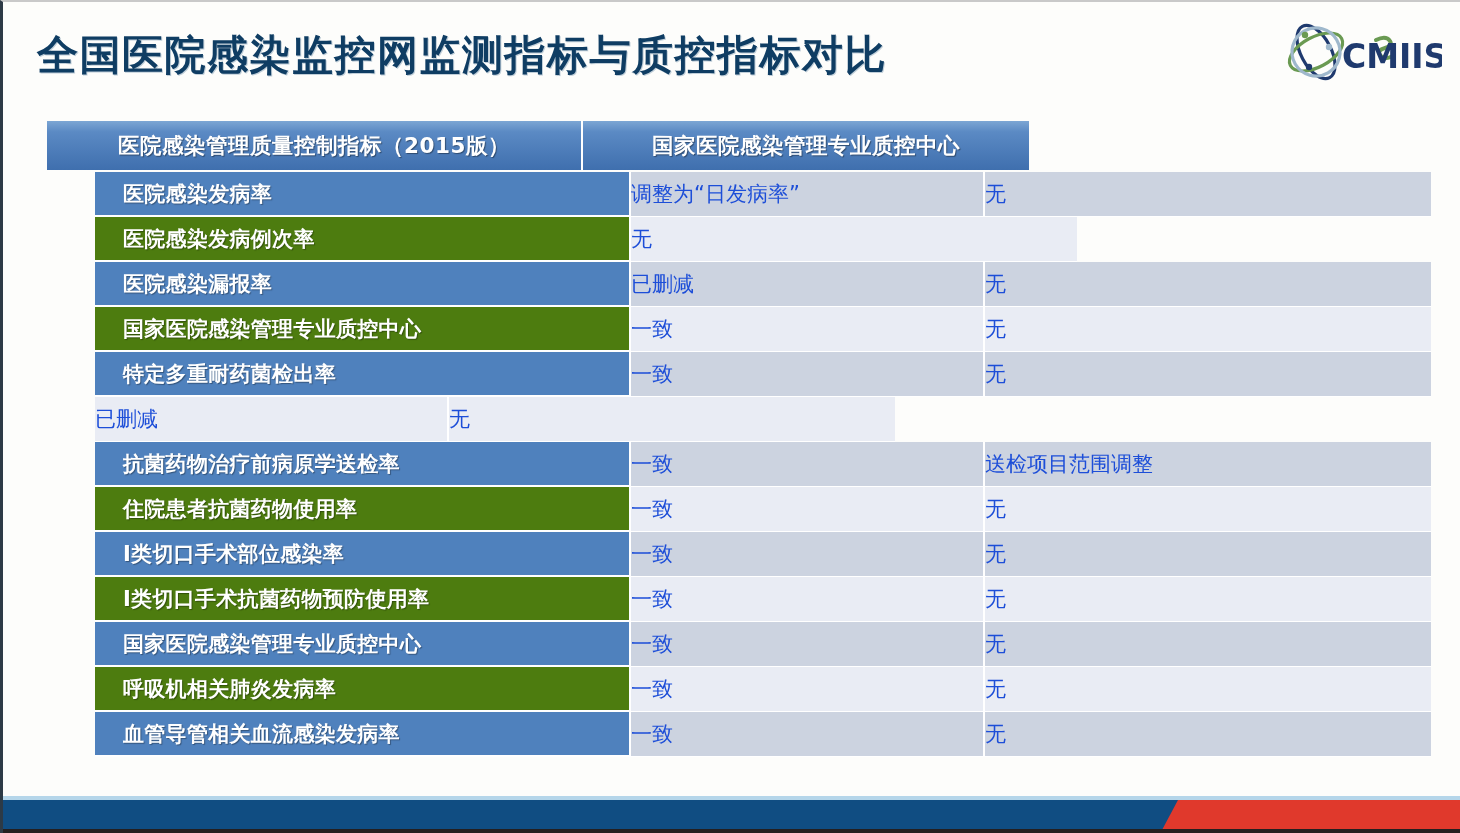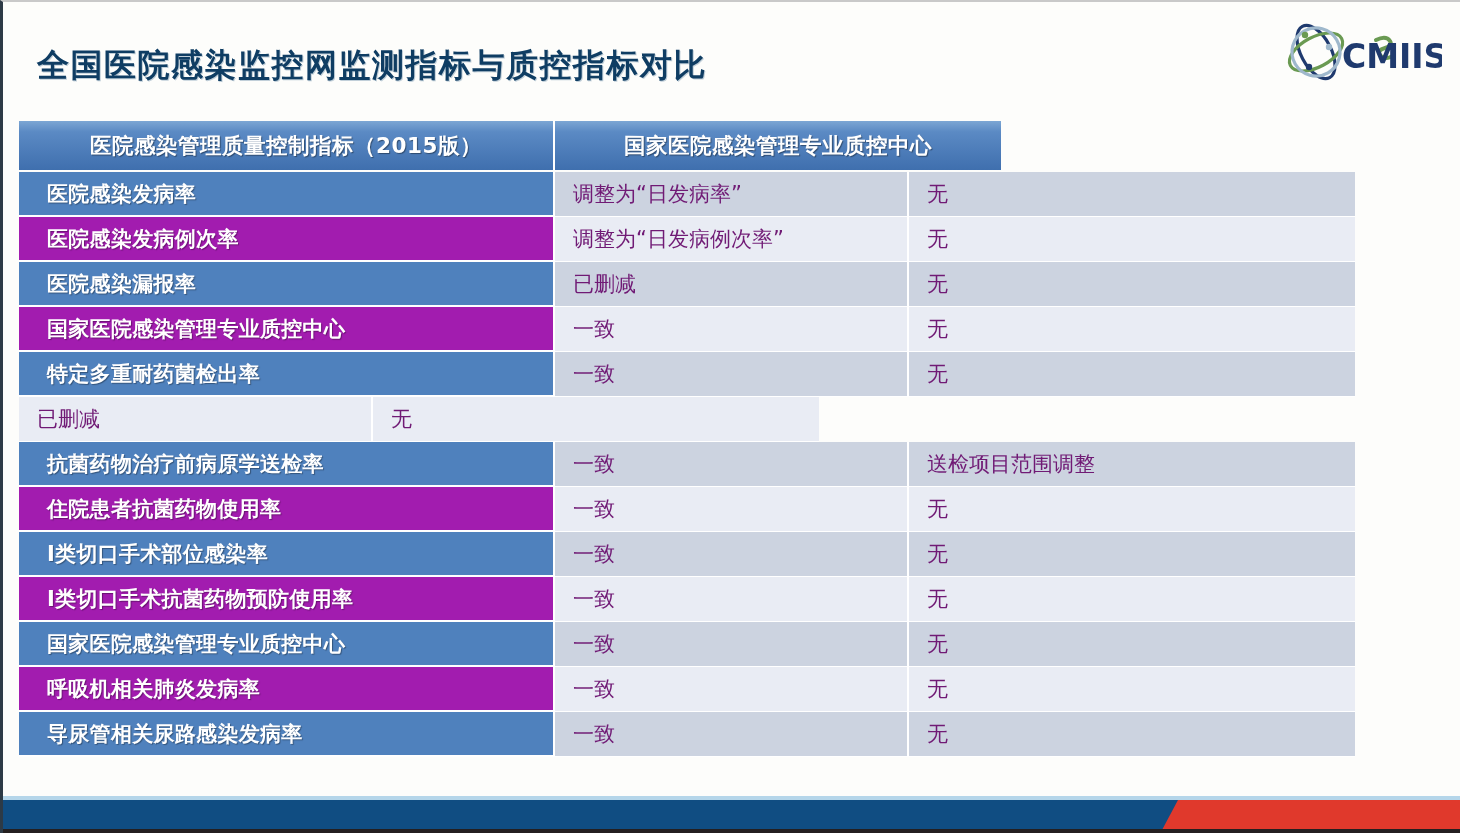--- a/index.html
+++ b/index.html
@@ -14,41 +14,41 @@
     width: 1460px; height: 833px;
     background: #fdfdfb;
     border-left: 3px solid #2d3a46;
     border-top: 2px solid #c9c9c9;
     overflow: hidden;
   }
 
   
   .title {
     position: absolute;
-    left: 34px; top: 42px;
-    font-size: 32px;
+    left: 34px; top: 26px;
+    font-size: 41px;
     font-weight: bold;
     letter-spacing: 1.5px;
     color: #0f3d63;
     white-space: nowrap;
     text-shadow: 1px 1px 0 rgba(120,150,175,0.45);
   }
 
   
   .logo {
     position: absolute;
     right: 18px; top: 14px;
     width: 160px; height: 74px;
   }
   .logo svg { display:block; width:160px; height:74px; }
 
   
   .table {
     position: absolute;
-    left: 16px; top: 119px;
+    left: 44px; top: 119px;
     width: 1224px;
   }
   .row { display: flex; width: 100%; }
 
   .c1 { width: 536px; flex: 0 0 536px; }
   .c2 { width: 354px; flex: 0 0 354px; }
   .c3 { width: 446px; flex: 0 0 446px; }
 
   
   .hdr { height: 49px; margin-bottom: 2px; }
@@ -61,43 +61,42 @@
     letter-spacing: 0.5px;
     background: linear-gradient(to bottom, #7ca6d4 0%, #5b8ac4 22%, #3f6fae 100%);
     text-shadow: 1px 1px 1px rgba(0,0,0,0.40);
     border-right: 2px solid #ffffff;
   }
   .hdr .c1 { justify-content: center; padding: 0 10px; }
   .hdr .c2 { justify-content: center; padding: 0 8px; }
   .hdr .c3 { justify-content: center; padding: 0 8px; border-right: none; }
 
   
-  .brow { height: 45px; }
+  .brow { height: 45px; margin-left: 48px; }
   .brow .cell {
     height: 45px;
     display: flex; align-items: center;
     font-size: 21px;
   }
   
   .brow .c1 {
     color: #ffffff;
     font-weight: bold;
     padding-left: 28px;
     letter-spacing: 0.3px;
     text-shadow: 1px 1px 1px rgba(0,0,0,0.35);
     border-right: 2px solid #ffffff;
     border-bottom: 2px solid #ffffff;
   }
   .brow.even .c1 { background: #4f81bd; }
-  .brow.odd  .c1 { background: #a21caf; }
+  .brow.odd  .c1 { background: #4d7c0f; }
 
   
   .brow .c2, .brow .c3 {
-    padding-left: 18px;
-    color: #701a75;
+    color: #1d4ed8;
     border-bottom: 1px solid #ffffff;
   }
   .brow .c2 { border-right: 2px solid #ffffff; }
   .brow.even .c2, .brow.even .c3 { background: #ccd3e0; }
   .brow.odd  .c2, .brow.odd  .c3 { background: #e9ecf4; }
 
   .red { color: #ec2227; }
 
   
   .footline {
@@ -150,21 +149,20 @@
       <div class="cell c3">国家医院感染管理专业质控中心</div>
     </div>
 
     <div class="row brow even">
       <div class="cell c1">医院感染发病率</div>
       <div class="cell c2">调整为“日发病率”</div>
       <div class="cell c3">无</div>
     </div>
     <div class="row brow odd">
       <div class="cell c1">医院感染发病例次率</div>
-      <div class="cell c2">调整为“日发病例次率”</div>
       <div class="cell c3">无</div>
     </div>
     <div class="row brow even">
       <div class="cell c1">医院感染漏报率</div>
       <div class="cell c2 red">已删减</div>
       <div class="cell c3">无</div>
     </div>
     <div class="row brow odd">
       <div class="cell c1">国家医院感染管理专业质控中心</div>
       <div class="cell c2">一致</div>
@@ -203,21 +201,21 @@
       <div class="cell c1">国家医院感染管理专业质控中心</div>
       <div class="cell c2">一致</div>
       <div class="cell c3">无</div>
     </div>
     <div class="row brow odd">
       <div class="cell c1">呼吸机相关肺炎发病率</div>
       <div class="cell c2">一致</div>
       <div class="cell c3">无</div>
     </div>
     <div class="row brow even">
-      <div class="cell c1">导尿管相关尿路感染发病率</div>
+      <div class="cell c1">血管导管相关血流感染发病率</div>
       <div class="cell c2">一致</div>
       <div class="cell c3">无</div>
     </div>
 
   </div>
 
   <div class="footline"></div>
   <div class="footbar"></div>
   <div class="footbar-blue"></div>
   <div class="footshadow"></div>

